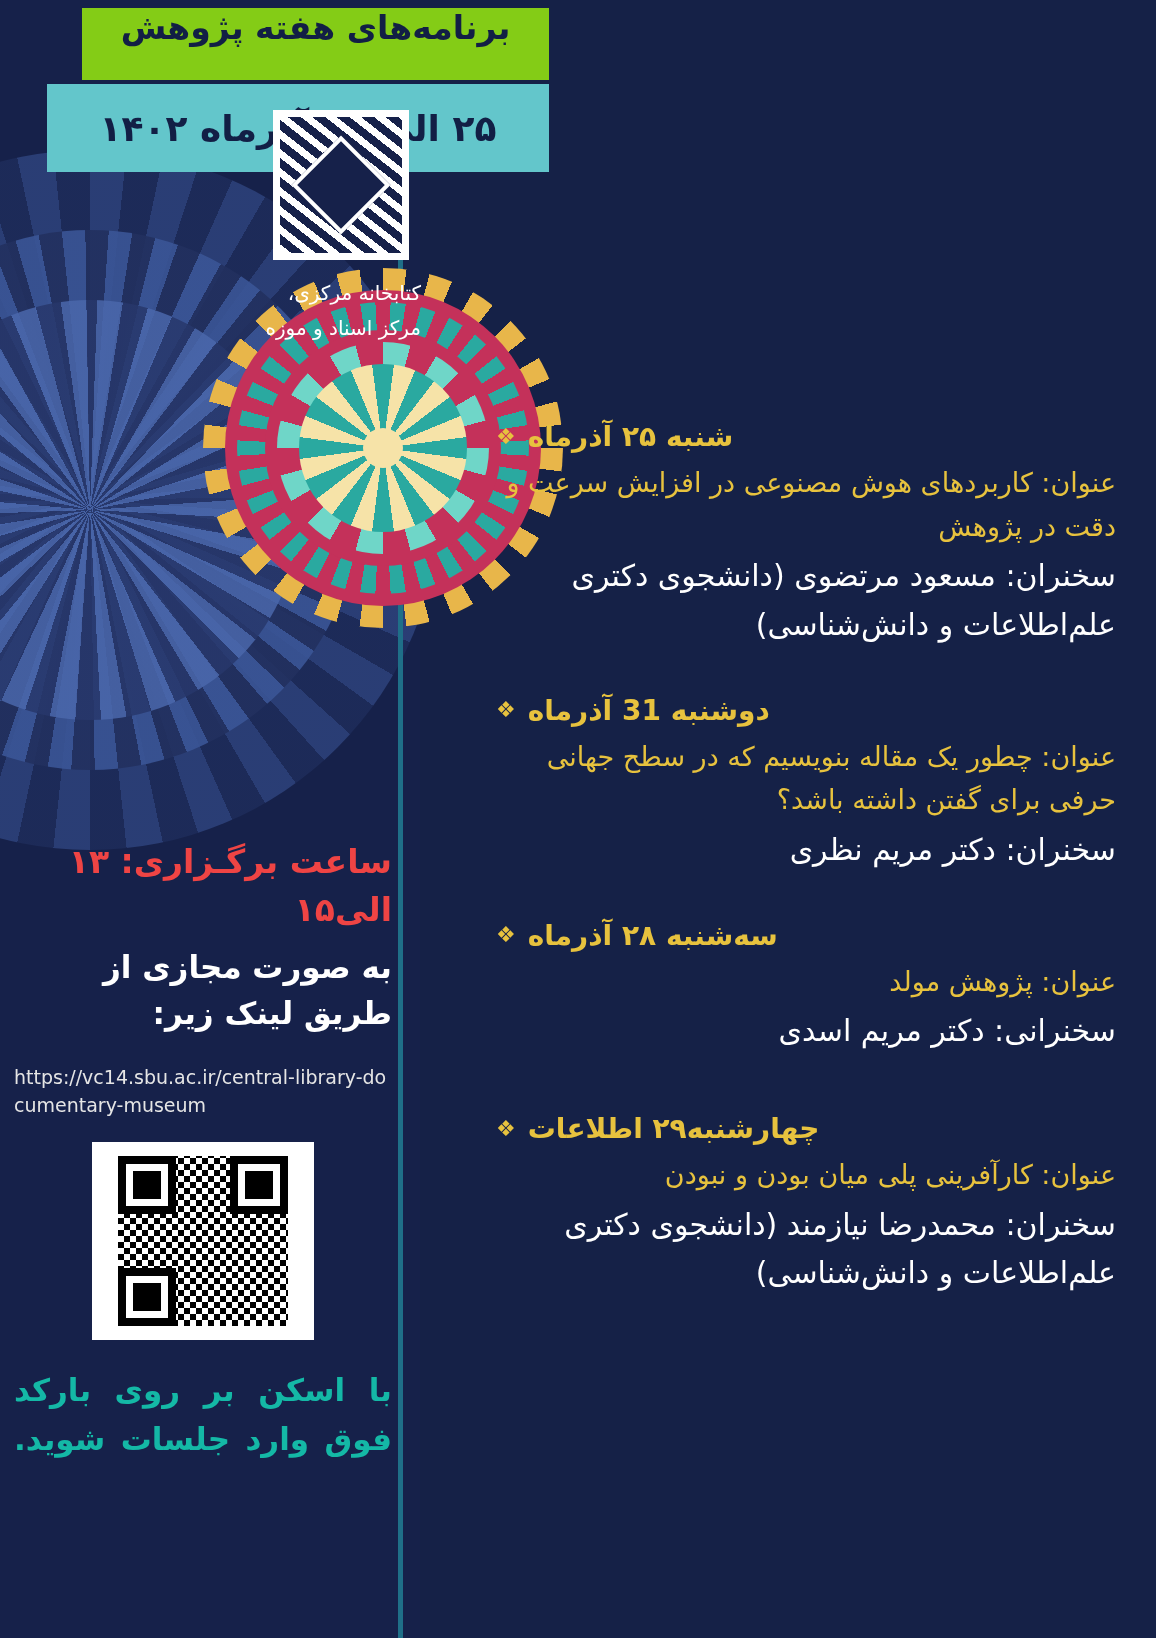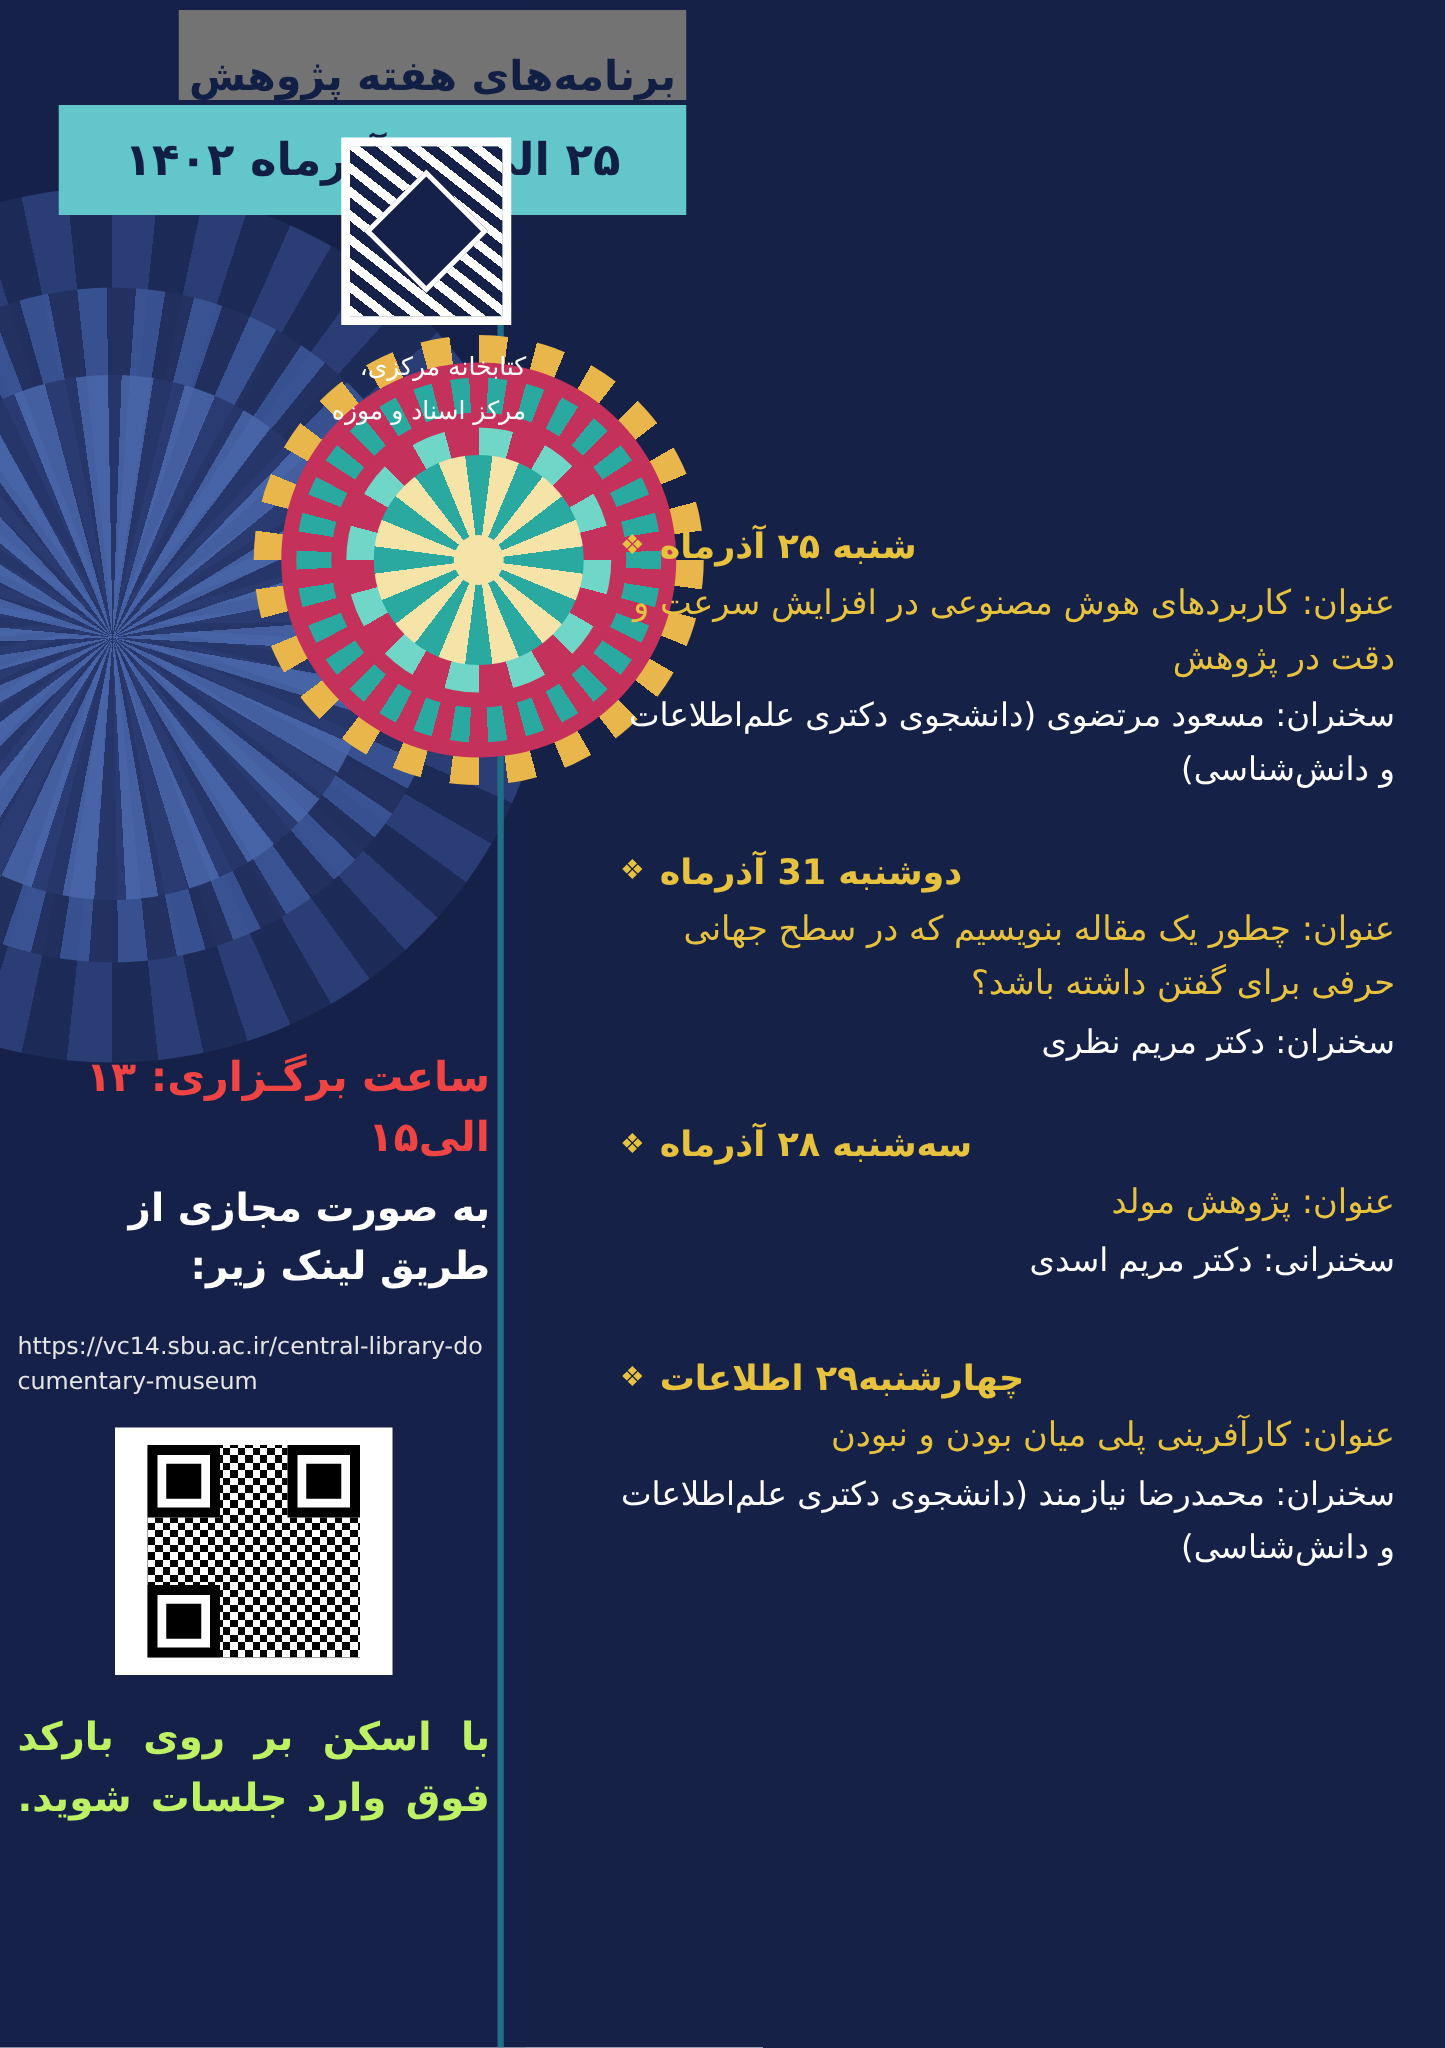--- a/index.html
+++ b/index.html
@@ -125,25 +125,25 @@
     inset: 160px;
     border-radius: 50%;
     background: #f6e3a8;
   }
 
   
   .banner-title {
     position: absolute;
     right: 607px;
     top: 8px;
-    width: 406px;
+    width: 467px;
     height: 72px;
-    background: #737373;
+    background: #84cc16;
     display: flex;
-    align-items: flex-end;
+    align-items: flex-start;
     justify-content: center;
   }
   .banner-title span {
     color: #121f45;
     font-size: 33px;
     font-weight: bold;
     letter-spacing: 0px;
   }
   .banner-date {
     position: absolute;
@@ -228,21 +228,21 @@
     line-height: 1;
   }
   .event-title {
     color: #e7c23e;
     font-size: 27px;
     line-height: 1.62;
     margin-bottom: 4px;
   }
   .event-speaker {
     color: #ffffff;
-    font-size: 26px;
+    font-size: 30px;
     line-height: 1.62;
   }
 
   
   .info {
     position: absolute;
     left: 14px;
     top: 838px;
     width: 378px;
     text-align: right;
@@ -301,21 +301,21 @@
     position: absolute;
     inset: 7px;
     background: #000;
     display: block;
   }
   .qr .fp.tl { left: 0; top: 0; }
   .qr .fp.tr { right: 0; top: 0; }
   .qr .fp.bl { left: 0; bottom: 0; }
   .info-scan {
     margin-top: 26px;
-    color: #bef264;
+    color: #14b8a6;
     font-size: 31px;
     font-weight: bold;
     line-height: 1.6;
     text-align: justify;
     text-align-last: justify;
   }
 </style>
 </head>
 <body>
 

